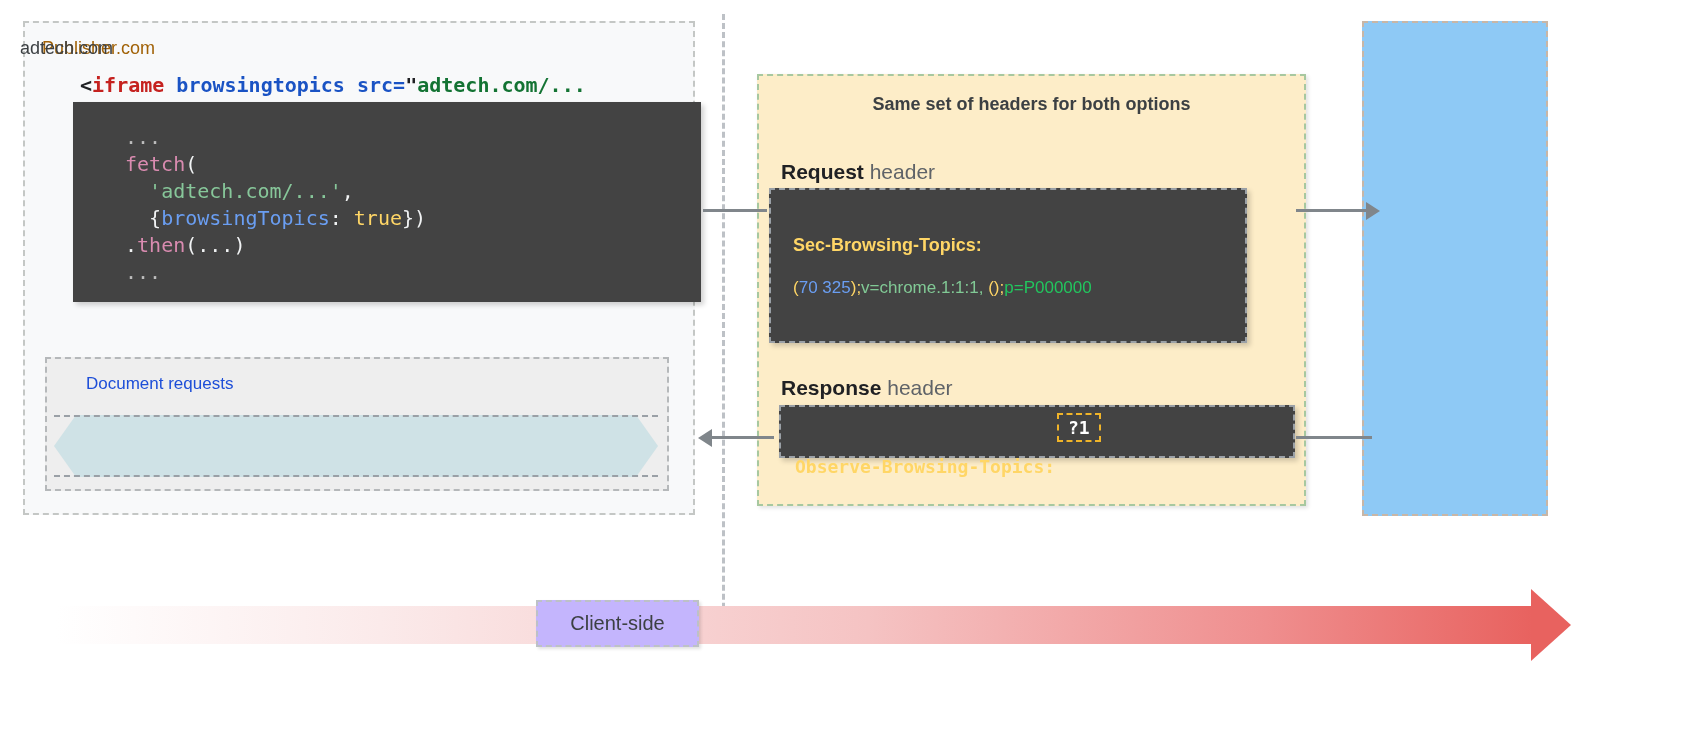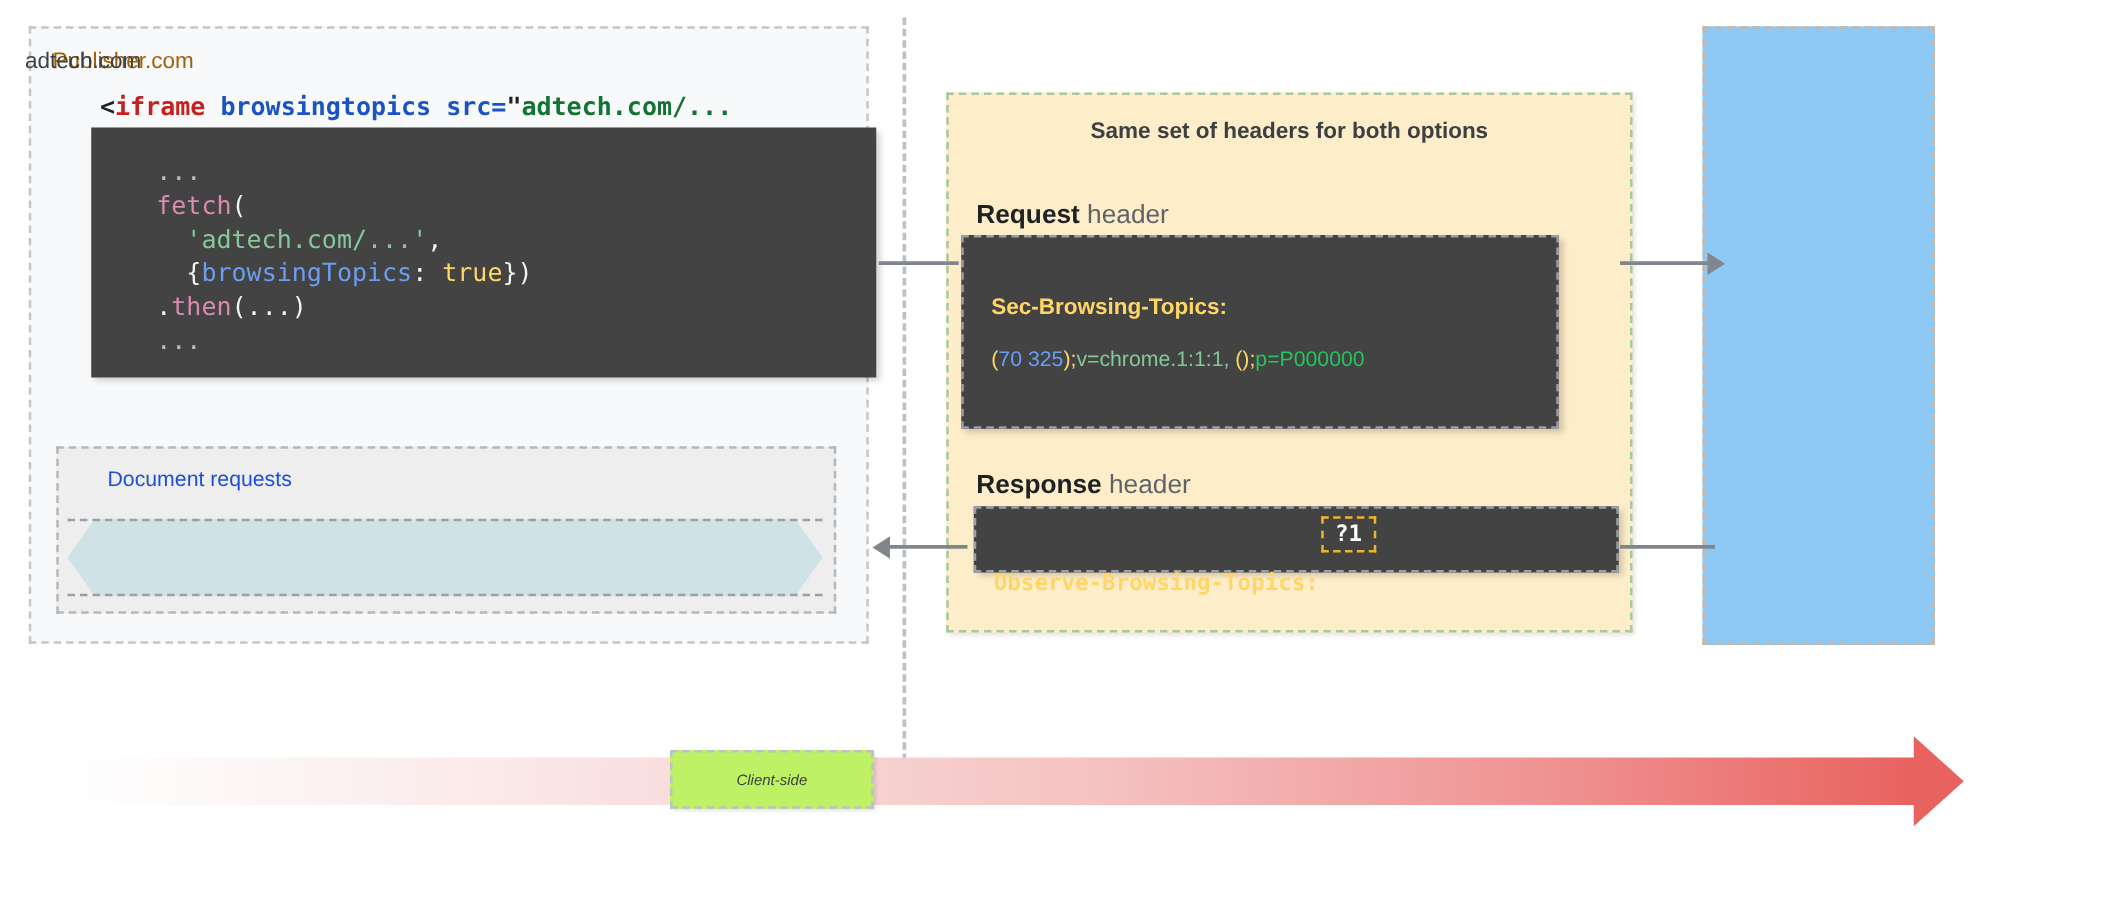--- a/index.html
+++ b/index.html
@@ -185,27 +185,26 @@
     background:linear-gradient(to right,#ffffff 0%,#fbeaea 22%,#f5c3c3 55%,#ef8e8e 82%,#e8625f 100%);
   }
   #timeline-arrow-head{
     position:absolute;left:1531px;top:589px;width:0;height:0;
     border-top:36px solid transparent;
     border-bottom:36px solid transparent;
     border-left:40px solid #e8625f;
   }
   .timeline-chip{
     position:absolute;top:600px;height:47px;
-    background:#bef264;
+    background:#c4b5fd;
     border:2px dashed #bdc1c6;
     box-sizing:border-box;
     display:flex;align-items:center;justify-content:center;
-    font-size:12px;color:#3c4043;
+    font-size:20px;color:#3c4043;
     box-shadow:2px 2px 3px rgba(0,0,0,.12);
-    font-style:italic;
   }
   #timeline-chip-client{left:536px;width:163px;}
   #timeline-chip-server{left:746px;width:163px;}
 </style>
 </head>
 <body>
 
 <div class="stage">
 
   <div id="publisher-panel"></div>

